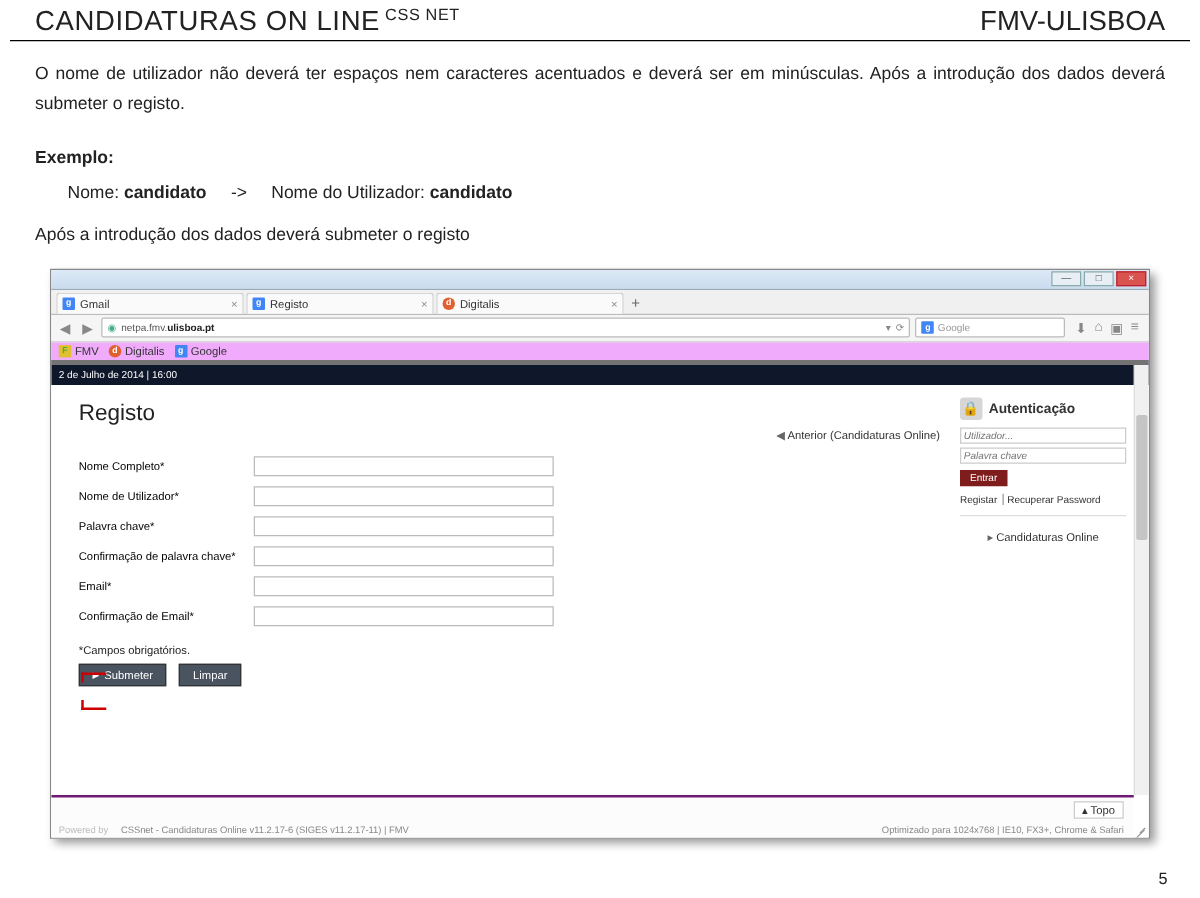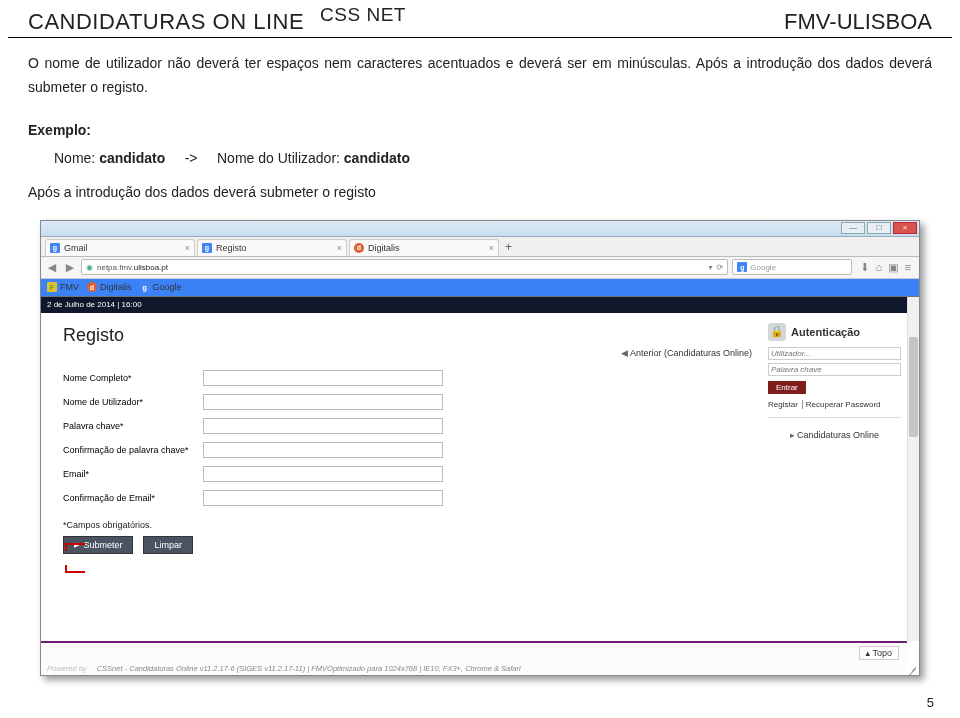--- a/index.html
+++ b/index.html
@@ -13,21 +13,21 @@
   }
   .header {
     display: flex;
     justify-content: space-between;
     align-items: baseline;
     padding: 4px 20px 2px 20px;
     border-bottom: 1.5px solid #000;
     margin: 0 8px;
   }
   .header-left { font-size: 22px; letter-spacing: 0.5px; }
-  .header-sup { font-size: 19px; vertical-align: super; margin-left: 16px; text-align: center; }
+  .header-sup { font-size: 13px; vertical-align: super; margin-left: 4px; text-align: center; }
   .header-right { font-size: 22px; }
   .body-text {
     padding: 14px 28px 0 28px;
     font-size: 14px;
     line-height: 1.7;
     text-align: justify;
   }
   .body-text p { margin-bottom: 10px; }
   .example-block { padding: 6px 28px 0 28px; font-size: 14px; line-height: 2; }
   .example-line2 { margin-left: 26px; }
@@ -112,40 +112,40 @@
     border-radius: 2px;
     display: flex;
     align-items: center;
     padding: 0 4px;
     font-size: 8px;
     color: #555;
     overflow: hidden;
     white-space: nowrap;
   }
   .urlbar .globe { margin-right:4px; color:#4a8; }
-  .urlbar .host { font-weight: normal; color:#222;text-align:center; }
+  .urlbar .host { font-weight: bold; color:#222;text-align:center; }
   .urlbar .reload { margin-left:auto; display:flex; gap:4px; align-items:center; color:#888; }
   .searchbar {
     flex: 0 0 120px;
     height: 16px;
     background: #fff;
     border: 1px solid #bbb;
     border-radius: 2px;
     display: flex;
     align-items: center;
     padding: 0 4px;
     font-size: 8px;
     color: #999;
     gap: 3px;
   }
   .ff-icons { display:flex; gap:6px; color:#888; font-size:11px; padding:0 4px; }
   .bookmarks {
     height: 18px;
-    background: #3b82f6;
-    border-bottom: 1px solid #737373;
+    background: #f0abfc;
+    border-bottom: 4px solid #737373;
     display: flex;
     align-items: center;
     gap: 8px;
     padding: 0 6px;
     font-size: 9px;
     color: #333;
   }
   .bookmarks .bm { display:flex; align-items:center; gap:3px; }
   .page-area { background: #fff; position: relative; height: 378px; overflow: hidden; }
   .page-area .vscroll {
@@ -198,21 +198,21 @@
   .sb-links span:last-child { border:none; }
   .sb-link2 { font-size:9px; padding-top:4px;text-align:center; }
   .sb-link2::before { content:"▸ "; color:#666; }
 
   .footer-bar {
     position:absolute; left:0; right:12px; bottom:0; height:34px;
     background:#fcfcfc; border-top:2px solid #701a75;
   }
   .topo { position:absolute; right:8px; top:3px; font-size:9px; color:#333; background:#fff; border:1px solid #ccc; padding:1px 6px; }
   .topo::before { content:"▴ "; }
-  .footer-info { position:absolute; left:6px; bottom:2px; right:8px; display:flex; font-size:7.5px; color:#888;font-style:italic; }
+  .footer-info { position:absolute; left:6px; bottom:2px; right:8px; display:flex; justify-content:space-between; font-size:7.5px; color:#888; }
   .footer-info .pw { color:#bbb; margin-right:8px; }
   .resize-notch { position:absolute; right:1px; bottom:1px; width:12px; height:12px; }
   .resize-notch::before,
   .resize-notch::after { content:""; position:absolute; right:1px; bottom:1px; width:10px; height:1px; background:#999; transform:rotate(-45deg); }
   .resize-notch::after { width:6px; right:1px; bottom:4px; }
   .pagenum { position:absolute; right:26px; bottom:8px; font-size:13px; font-family:"Century Gothic", Arial; }
 </style>
 </head>
 <body>
 

